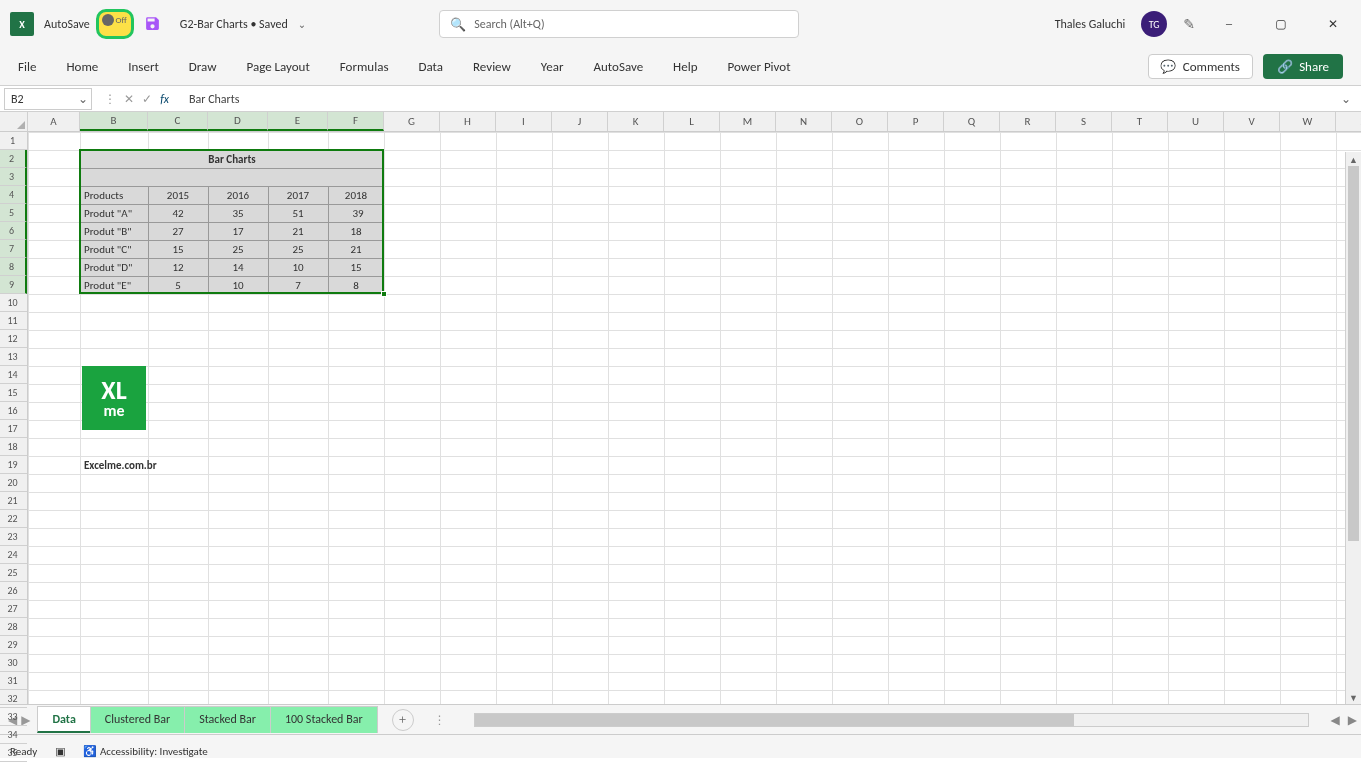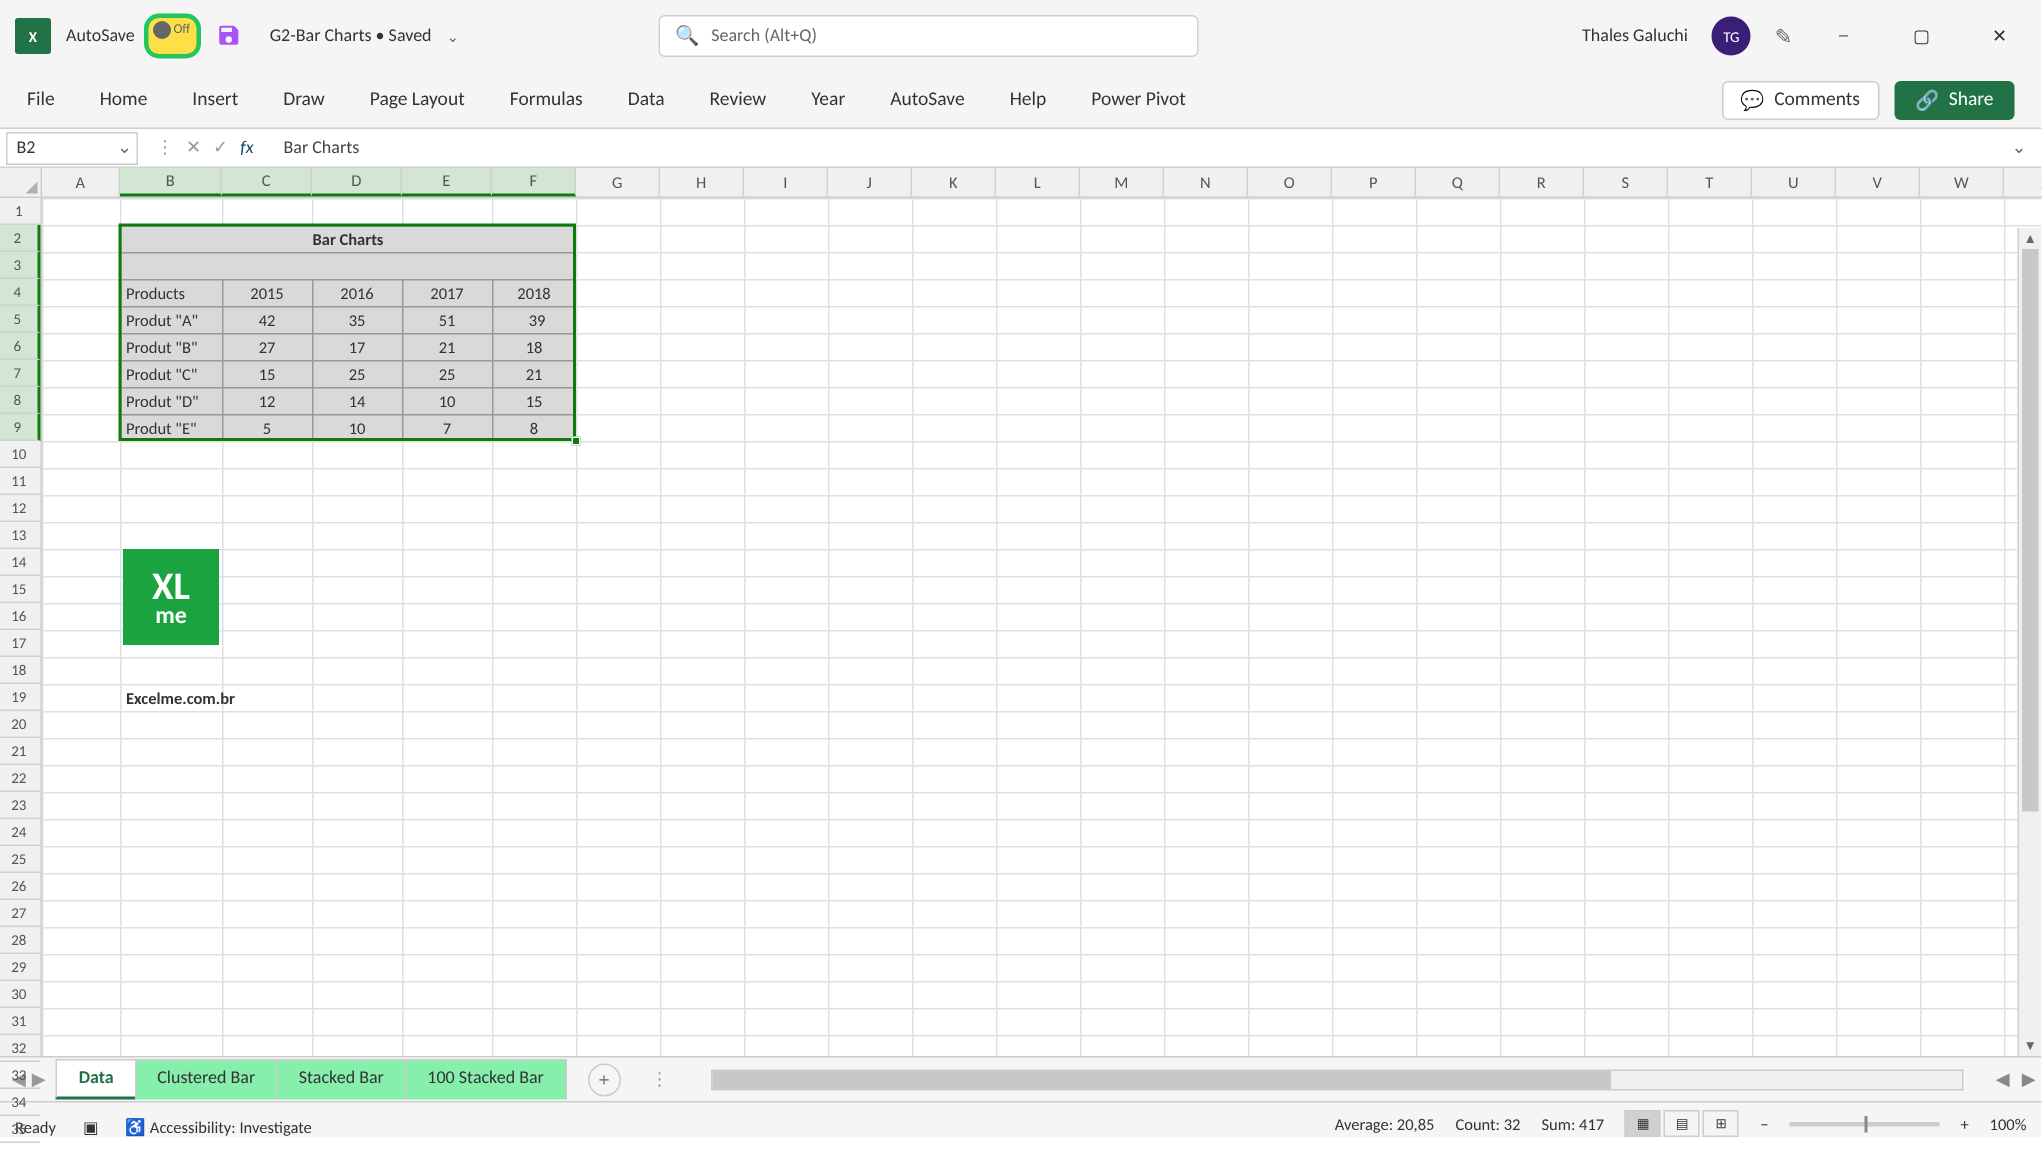--- a/index.html
+++ b/index.html
@@ -342,27 +342,13 @@
   <span style="color:#888;padding:0 4px">▶</span>
 </div>
 
 <div class="status-bar">
   <span>Ready</span>
   <span>▣</span>
   <span>
     <span>♿</span>
     <span>Accessibility: Investigate</span>
   </span>
-  <div class="status-right">
-    <span>Average: 20,85</span>
-    <span>Count: 32</span>
-    <span>Sum: 417</span>
-    <div class="view-btns">
-      <div class="view-btn" style="background:#d0d0d0">▦</div>
-      <div class="view-btn">▤</div>
-      <div class="view-btn">⊞</div>
-    </div>
-    <span>−</span>
-    <div class="zoom-slider"></div>
-    <span>+</span>
-    <span>100%</span>
-  </div>
 </div>
 
 </body></html>

